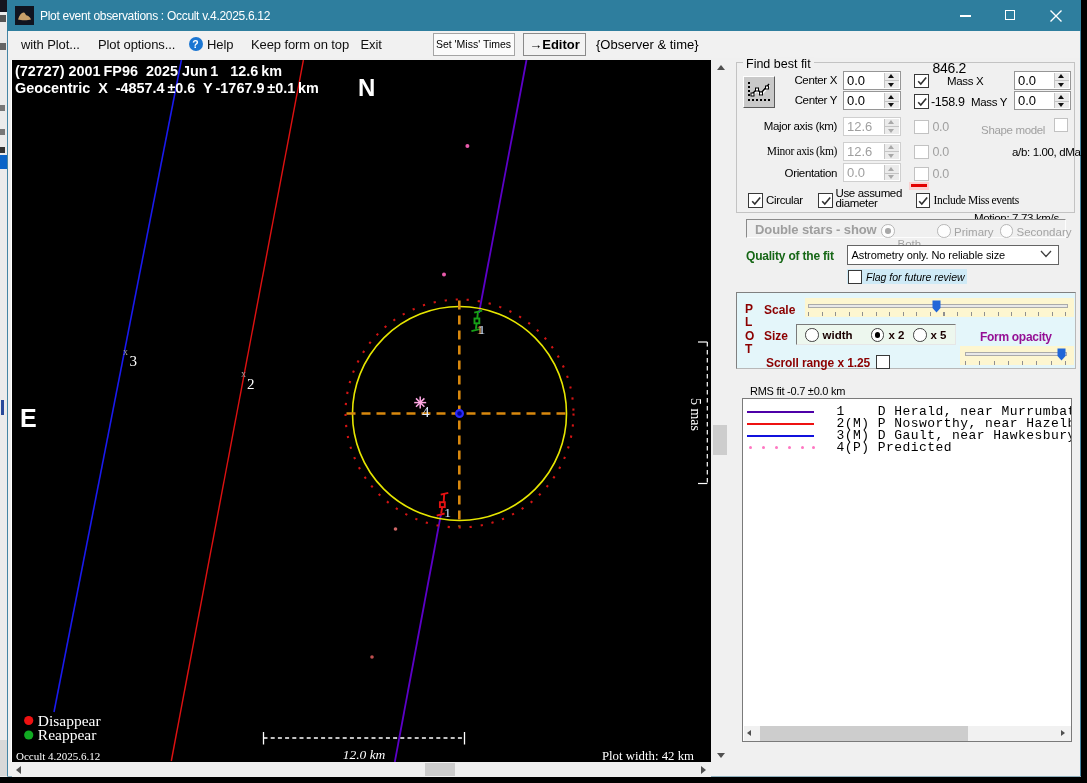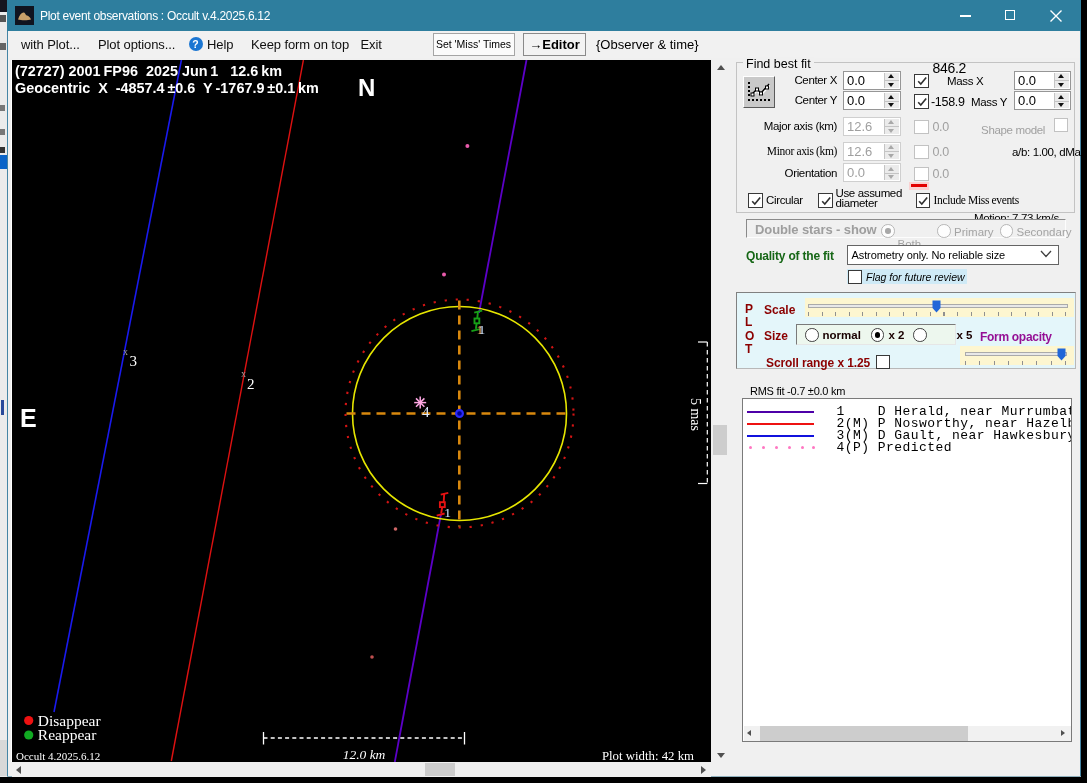--- a/index.html
+++ b/index.html
@@ -359,27 +359,27 @@
 <div class="abs" style="left:764px;top:302.5px;font-size:12px;font-weight:bold;color:#8b0000;">Scale</div>
 <div class="abs" style="left:805px;top:298px;width:269px;height:18.5px;background:#fdf6d0;"></div>
 <div class="abs" style="left:808px;top:303.5px;width:258px;height:2.4px;background:#e8e8e8;border:1px solid #aaa;box-sizing:content-box;"></div>
 <div class="abs" style="left:808px;top:311.5px;width:259px;height:4px;background:repeating-linear-gradient(90deg,#909090 0,#909090 1px,transparent 1px,transparent 13.55px);"></div>
 <svg class="abs" style="left:931.5px;top:300.3px;" width="9" height="13" viewBox="0 0 9 13">
     <path d="M0.5 0.5 H8.5 V8 L4.5 12.5 L0.5 8 Z" fill="#2166d8"></path>
   </svg>
 <div class="abs" style="left:764px;top:329px;font-size:12px;font-weight:bold;color:#8b0000;">Size</div>
 <div class="abs" style="left:796px;top:323.5px;width:160px;height:21px;background:#edf7ee;border-top:1.5px solid #7a7a7a;border-left:1.5px solid #7a7a7a;border-right:1px solid #e6e6e6;border-bottom:1px solid #e6e6e6;box-sizing:border-box;"></div>
 <div class="radio" style="left:805px;top:328px;"></div>
-<div class="abs" style="left:822.5px;top:329px;font-size:11.5px;font-weight:bold;color:#1a0000;">normal</div>
+<div class="abs" style="left:822.5px;top:329px;font-size:11.5px;font-weight:bold;color:#1a0000;">width</div>
 <div class="radio" style="left:870.5px;top:328px;">
     <span class="rdot"></span>
   </div>
 <div class="abs" style="left:888.5px;top:329px;font-size:11.5px;font-weight:bold;color:#1a0000;">x 2</div>
 <div class="radio" style="left:913px;top:328px;"></div>
-<div class="abs" style="left:930.5px;top:329px;font-size:11.5px;font-weight:bold;color:#1a0000;margin-left:26px;">x 5</div>
+<div class="abs" style="left:930.5px;top:329px;font-size:11.5px;font-weight:bold;color:#1a0000;">x 5</div>
 <div class="abs" style="left:980px;top:330px;font-size:12px;letter-spacing:-0.3px;font-weight:bold;color:#951095;">Form opacity</div>
 <div class="abs" style="left:959.5px;top:346px;width:114.5px;height:19px;background:#fdf6d0;"></div>
 <div class="abs" style="left:965px;top:351.8px;width:100px;height:2.4px;background:#e8e8e8;border:1px solid #aaa;box-sizing:content-box;"></div>
 <div class="abs" style="left:965px;top:360.8px;width:101px;height:4px;background:repeating-linear-gradient(90deg,#909090 0,#909090 1px,transparent 1px,transparent 14.3px);"></div>
 <svg class="abs" style="left:1056.5px;top:347.6px;" width="9" height="13" viewBox="0 0 9 13">
     <path d="M0.5 0.5 H8.5 V8 L4.5 12.5 L0.5 8 Z" fill="#2166d8"></path>
   </svg>
 <div class="abs" style="left:766px;top:355.5px;font-size:12px;letter-spacing:-0.1px;font-weight:bold;color:#8b0000;">Scroll range x 1.25</div>
 <div class="cb" style="left:875.5px;top:354.5px;"></div>
 

